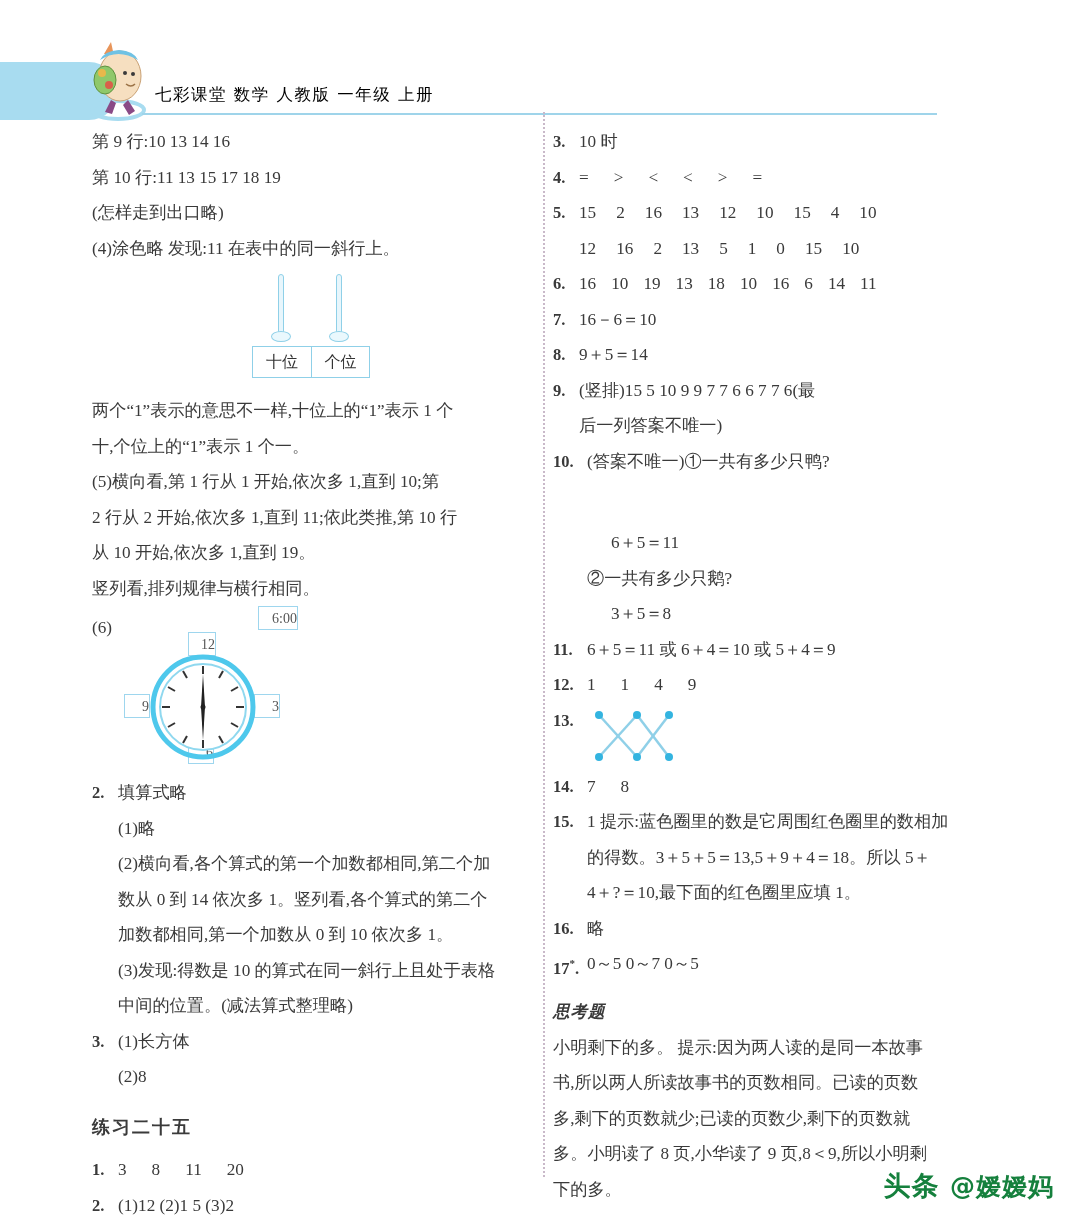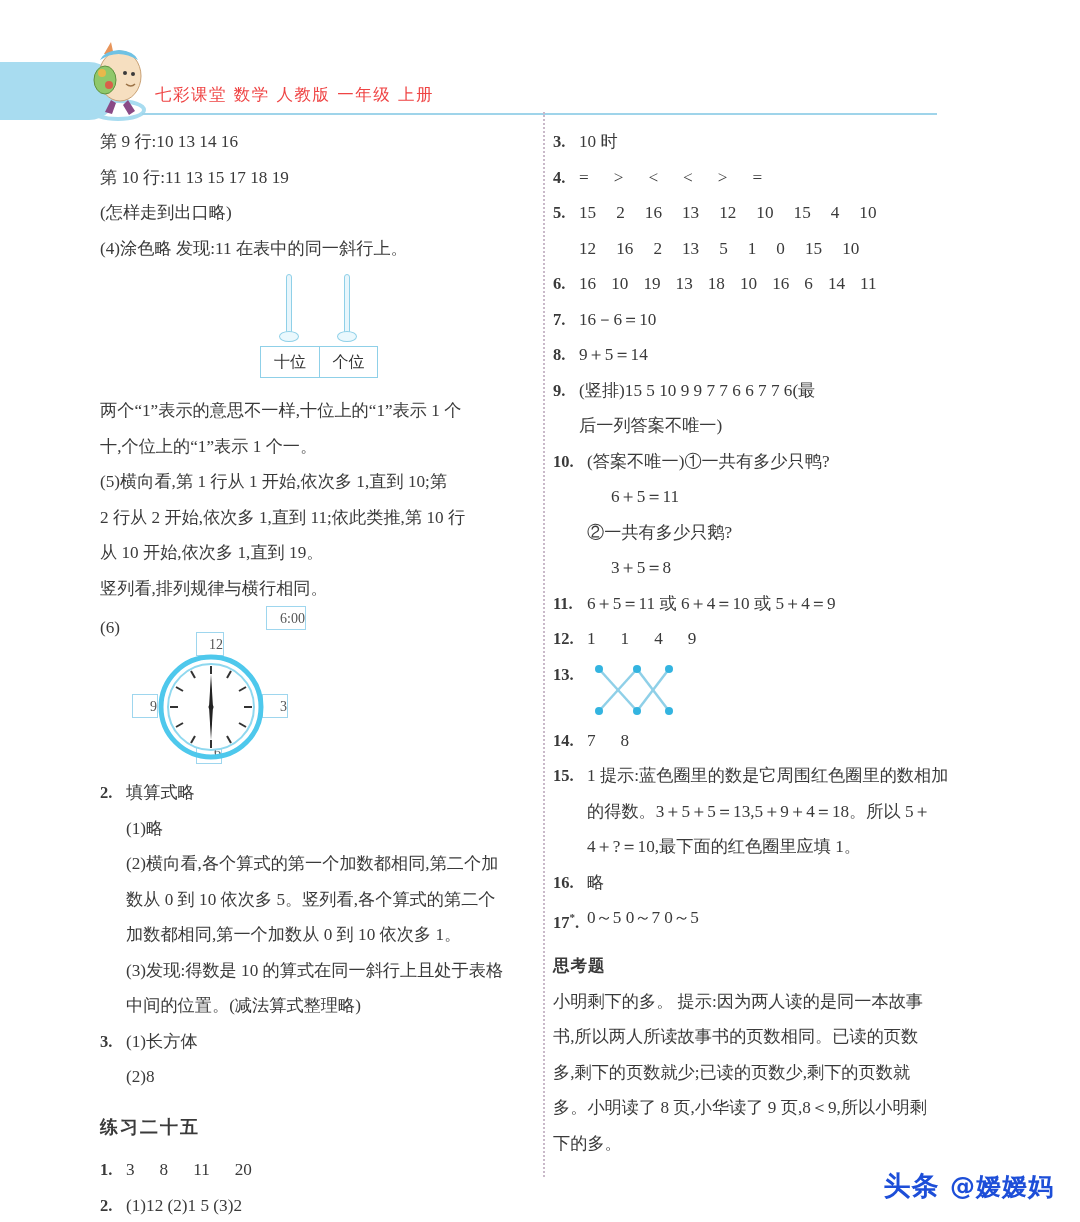--- a/index.html
+++ b/index.html
@@ -22,31 +22,31 @@
   .mascot {
     position:absolute; left:78px; top:40px;
     width:78px; height:82px;
   }
   .header-rule {
     position:absolute; left:142px; top:113px;
     width:795px; height:2px; background:#9fd4ea;
   }
   .header-title {
     position:absolute; left:155px; top:84px;
-    font-size:16.5px; color:#ef4444; letter-spacing:1.5px;
+    font-size:16.5px; color:#000000; letter-spacing:1.5px;
     white-space:nowrap;
     font-family:"DejaVu Sans","Liberation Sans",sans-serif;
   }
 
   
   .col {
     position:absolute; top:124px;
     font-size:17.2px; line-height:35.5px;
   }
-  .col-left  { left:100px; width:420px; }
+  .col-left  { left:92px; width:420px; }
   .col-right { left:553px; width:445px; }
 
   .divider {
     position:absolute; left:543px; top:112px;
     width:0; height:1065px;
     border-left:2px dotted #c9b9c9;
   }
 
   
   .row { display:flex; align-items:flex-start; }
@@ -68,20 +68,21 @@
 
   .section-title {
     text-align:left; font-weight:bold; font-size:18px;
     font-family:"DejaVu Sans","Liberation Sans",sans-serif;
     margin:14px 0 8px 0; letter-spacing:2px;
   }
   .bold-head {
     font-weight:bold; font-size:16.5px;
     font-family:"DejaVu Sans","Liberation Sans",sans-serif;
     letter-spacing:1px;
+    font-style:italic;
   }
 
   
   .pv-wrap { position:relative; height:115px; margin:8px 0 4px 0; }
   .pv-inner { position:absolute; left:160px; top:0; }
   .pv-rod {
     position:absolute; width:6px; height:62px;
     background:#e8f6fc; border:1px solid #8fd0e8; border-radius:3px;
   }
   .pv-bead {
@@ -106,21 +107,21 @@
     text-align:right; font-size:14px; color:#555;
     font-family:"Liberation Serif",serif;
   }
 
   
   .match-wrap { position:relative; height:66px; }
 
   
   .watermark {
     position:absolute; right:26px; bottom:18px;
-    font-size:27px; font-weight:bold; color:#1d4ed8;
+    font-size:27px; font-weight:bold; color:#15803d;
     font-family:"DejaVu Sans","Liberation Sans",sans-serif;
     letter-spacing:1px; white-space:nowrap;
   }
   .watermark .at { font-size:25px; }
 </style>
 </head>
 <body>
 
 <div class="header-band"></div>
 
@@ -207,21 +208,21 @@
       <circle cx="55" cy="55" r="2.5" fill="#222"></circle>
     </svg>
   </div>
 
   <div class="row">
     <span class="num">2.</span>
     <span class="body-txt">填算式略</span>
   </div>
   <div class="indent">(1)略</div>
   <div class="indent">(2)横向看,各个算式的第一个加数都相同,第二个加</div>
-  <div class="indent">数从 0 到 10 依次多 5。竖列看,各个算式的第二个</div>
+  <div class="indent">数从 0 到 14 依次多 1。竖列看,各个算式的第二个</div>
   <div class="indent">加数都相同,第一个加数从 0 到 10 依次多 1。</div>
   <div class="indent">(3)发现:得数是 10 的算式在同一斜行上且处于表格</div>
   <div class="indent">中间的位置。(减法算式整理略)</div>
 
   <div class="row">
     <span class="num">3.</span>
     <span class="body-txt">(1)长方体</span>
   </div>
   <div class="indent">(2)8</div>
 
@@ -284,21 +285,21 @@
   <div class="row">
     <span class="num">9.</span>
     <span class="body-txt">(竖排)15   5   10  9   9   7   7   6   6   7   7   6(最</span>
   </div>
   <div class="indent">后一列答案不唯一)</div>
 
   <div class="row">
     <span class="num w3">10.</span>
     <span class="body-txt">(答案不唯一)①一共有多少只鸭?</span>
   </div>
-  <div class="indent3" style="padding-left:58px;">6＋5＝11</div>
+  <div class="indent3" style="padding-left:58px;margin-top:46px;">6＋5＝11</div>
   <div class="indent3">②一共有多少只鹅?</div>
   <div class="indent3" style="padding-left:58px;font-family:Liberation Serif, serif;">3＋5＝8</div>
 
   <div class="row">
     <span class="num w3">11.</span>
     <span class="body-txt">6＋5＝11 或 6＋4＝10 或 5＋4＝9</span>
   </div>
 
   <div class="row">
     <span class="num w3">12.</span>

